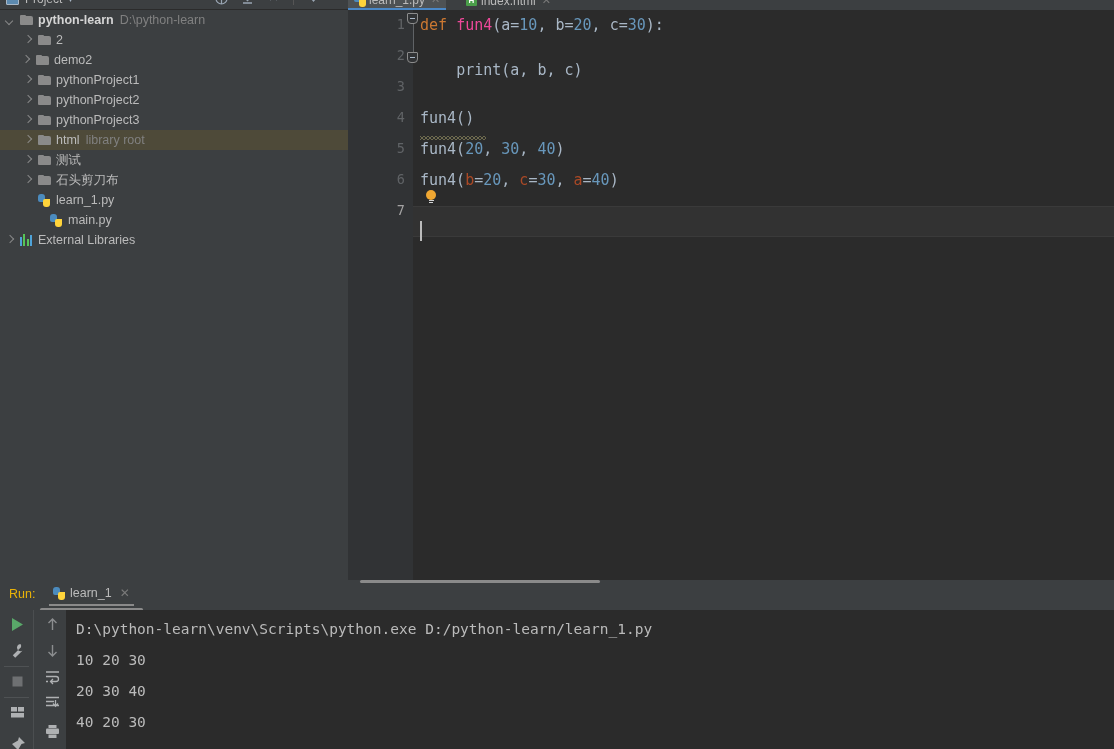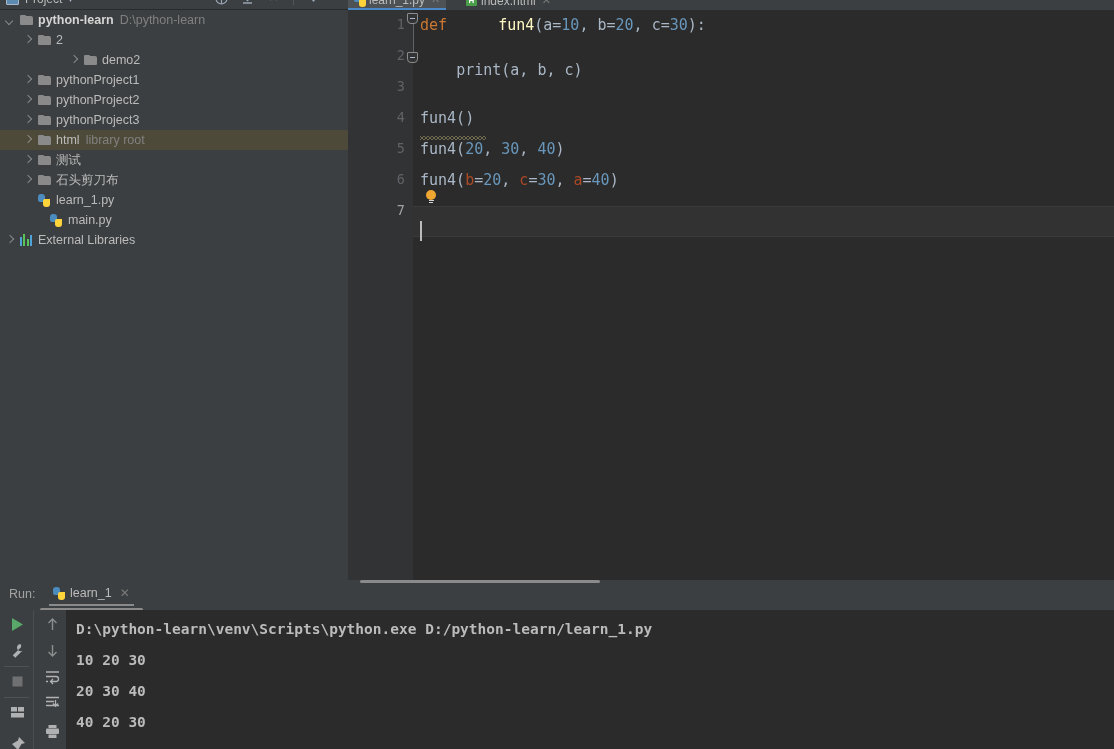--- a/index.html
+++ b/index.html
@@ -139,21 +139,21 @@
   }
   .cline{ position:absolute; left:0; right:0; height:31px; line-height:31px; white-space:pre; }
   .curline-hl{
     position:absolute; left:65px; right:0; height:31px; background:#323232;
     border-top:1px solid #3a3a3a; border-bottom:1px solid #3a3a3a;
   }
   .curline-gut{
     position:absolute; left:0; width:65px; height:31px; background:#313335;
   }
   .k{ color:#cc7832; }
-  .fn{ color:#fef9c3;margin-left:42px; }
+  .fn{ color:#ec4899; }
   .p{ color:#a9b7c6; }
   .num{ color:#6897bb; }
   .arg{ color:#aa4926; }
   .ident{ color:#a9b7c6; }
   .call{ color:#a9b7c6; }
   .caret{
     position:absolute; width:2px; height:20px; background:#bbbbbb; top:5px;
   }
   .squig{
     position:absolute; height:4px;
@@ -179,21 +179,21 @@
   
   .runpanel{
     position:absolute; left:0; top:580px; width:1114px; height:169px;
     background:#3c3f41;
   }
   .run-head{
     position:absolute; left:0; top:0; width:1114px; height:30px;
     background:#3c3f41;
   }
   .run-label{
-    position:absolute; left:9px; top:7px; font-size:12.5px; color:#a3a3a3;
+    position:absolute; left:9px; top:7px; font-size:12.5px; color:#eab308;
   }
   .run-tab{
     position:absolute; left:49px; top:4px; height:22px;
     display:flex; align-items:center; gap:5px; font-size:12.5px; color:#bbbbbb;
     border-bottom:2px solid #8a8a8a; padding:0 4px 2px 4px;
   }
   .run-tab .ic-py{ width:12px;height:12px; }
   .run-x{ color:#7a7a7a; font-size:12px; margin-left:3px; }
   .hscroll{
     position:absolute; left:40px; top:28px; width:103px; height:3px;
@@ -215,21 +215,21 @@
   .sbtn{ position:absolute; left:9px; width:17px;height:17px; }
   .sdiv{ position:absolute; left:4px; width:25px; height:1px; background:#4f5254; }
 
   .console{
     position:absolute; left:66px; top:30px; right:0; height:139px;
     background:#2b2b2b;
     font-family:"DejaVu Sans Mono","Liberation Mono",monospace;
     font-size:14.5px; color:#bbbbbb;
     padding:4px 0 0 10px;
   }
-  .cl{ height:31px; line-height:31px; white-space:pre;font-weight:bold; }
+  .cl{ height:31px; line-height:31px; white-space:pre; }
   svg{ display:block; }
 </style>
 </head>
 <body>
 
 <div id="app">
 
   <div class="toolbar">
     <div class="tb-left">
       <span class="tb-proj-ic"></span>
@@ -268,21 +268,21 @@
           <span class="arrow open" style="margin-right: 5px;"></span>
           <span class="ic ic-folder"></span>
           <span class="nm bold">python-learn</span>
           <span class="sub">D:\python-learn</span>
         </div>
         <div class="tree-row" style="padding-left: 22px;">
           <span class="arrow closed" style="margin-right: 5px;"></span>
           <span class="ic ic-folder"></span>
           <span class="nm">2</span>
         </div>
-        <div class="tree-row" style="padding-left: 20px; margin-left: 48px;">
+        <div class="tree-row" style="padding-left: 20px;">
           <span class="arrow closed" style="margin-right: 5px;"></span>
           <span class="ic ic-folder"></span>
           <span class="nm">demo2</span>
         </div>
         <div class="tree-row" style="padding-left: 22px;">
           <span class="arrow closed" style="margin-right: 5px;"></span>
           <span class="ic ic-folder"></span>
           <span class="nm">pythonProject1</span>
         </div>
         <div class="tree-row" style="padding-left: 22px;">

